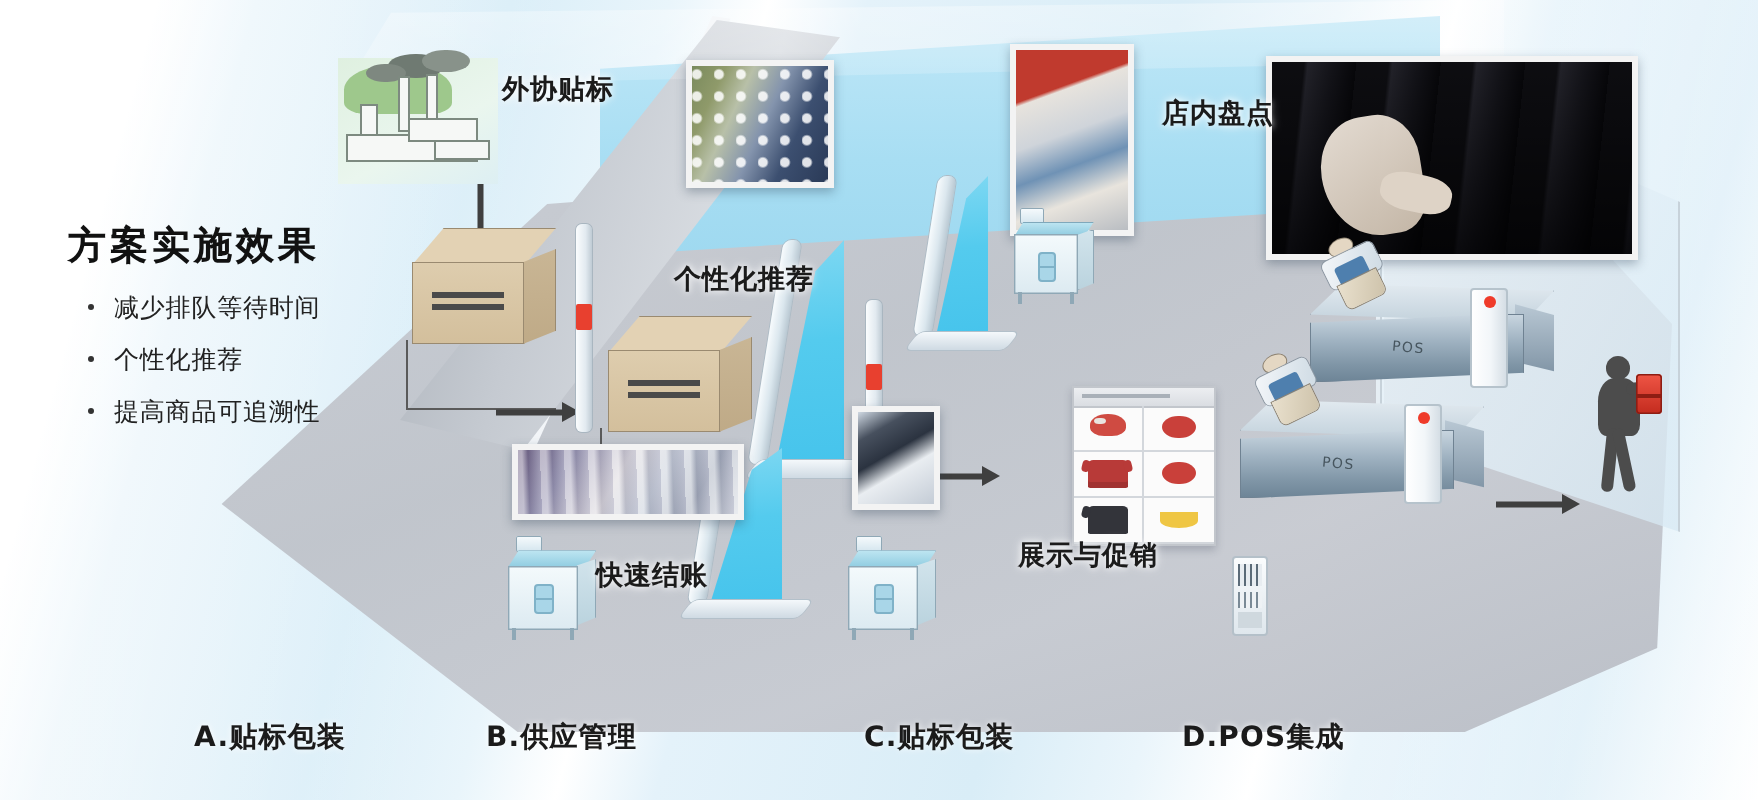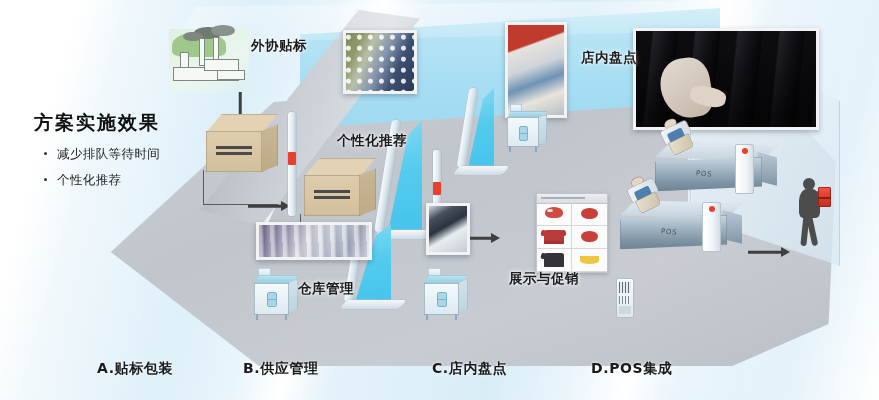--- a/index.html
+++ b/index.html
@@ -351,20 +351,21 @@
   <div class="wall wall-left-edge"></div>
   <div class="wall wall-left-panel"></div>
   <div class="wall wall-right-rail"></div>
   <div class="wall wall-right-glass"></div>
   <div class="floor-edge-front"></div>
 
   <div class="panel-title">方案实施效果</div>
   <ul class="bullets">
     <li>减少排队等待时间</li>
     <li>个性化推荐</li>
+    <li>提高商品可追溯性</li>
   </ul>
 
   <div class="factory" style="left:163px;top:24px;width:92px;height:76px;">
     <div class="bgsq"></div>
     <div class="hill"></div>
     <div class="smoke" style="left:34%;top:4%;width:30%;height:16%;background:#6f7a72;"></div>
     <div class="smoke" style="left:52%;top:1%;width:26%;height:15%;background:#88928a;"></div>
     <div class="smoke" style="left:22%;top:10%;width:22%;height:13%;background:#7e8880;"></div>
     <div class="stack" style="left:40%;top:20%;width:5%;height:34%;"></div>
     <div class="stack" style="left:55%;top:18%;width:5%;height:36%;"></div>
@@ -553,24 +554,24 @@
     <div class="c-leg2"></div>
   </div>
 
   <div class="lbl s14" style="left:251px;top:36px;">外协贴标</div>
 
 
   <div class="lbl s14" style="left:581px;top:48px;">店内盘点</div>
 
   <div class="lbl s14" style="left:337px;top:131px;">个性化推荐</div>
 
-  <div class="lbl s14" style="left:298px;top:279px;">仓库管理</div>
+  <div class="lbl s14" style="left:298px;top:279px;">快速结账</div>
 
   <div class="lbl s14" style="left:509px;top:269px;">展示与促销</div>
 
 
 
   <div class="bottom-lbl" style="left:97px;">A.贴标包装</div>
   <div class="bottom-lbl" style="left:243px;">B.供应管理</div>
-  <div class="bottom-lbl" style="left:432px;">C.店内盘点</div>
+  <div class="bottom-lbl" style="left:432px;">C.贴标包装</div>
   <div class="bottom-lbl" style="left:591px;">D.POS集成</div>
 
 </div>
 
 </body></html>

